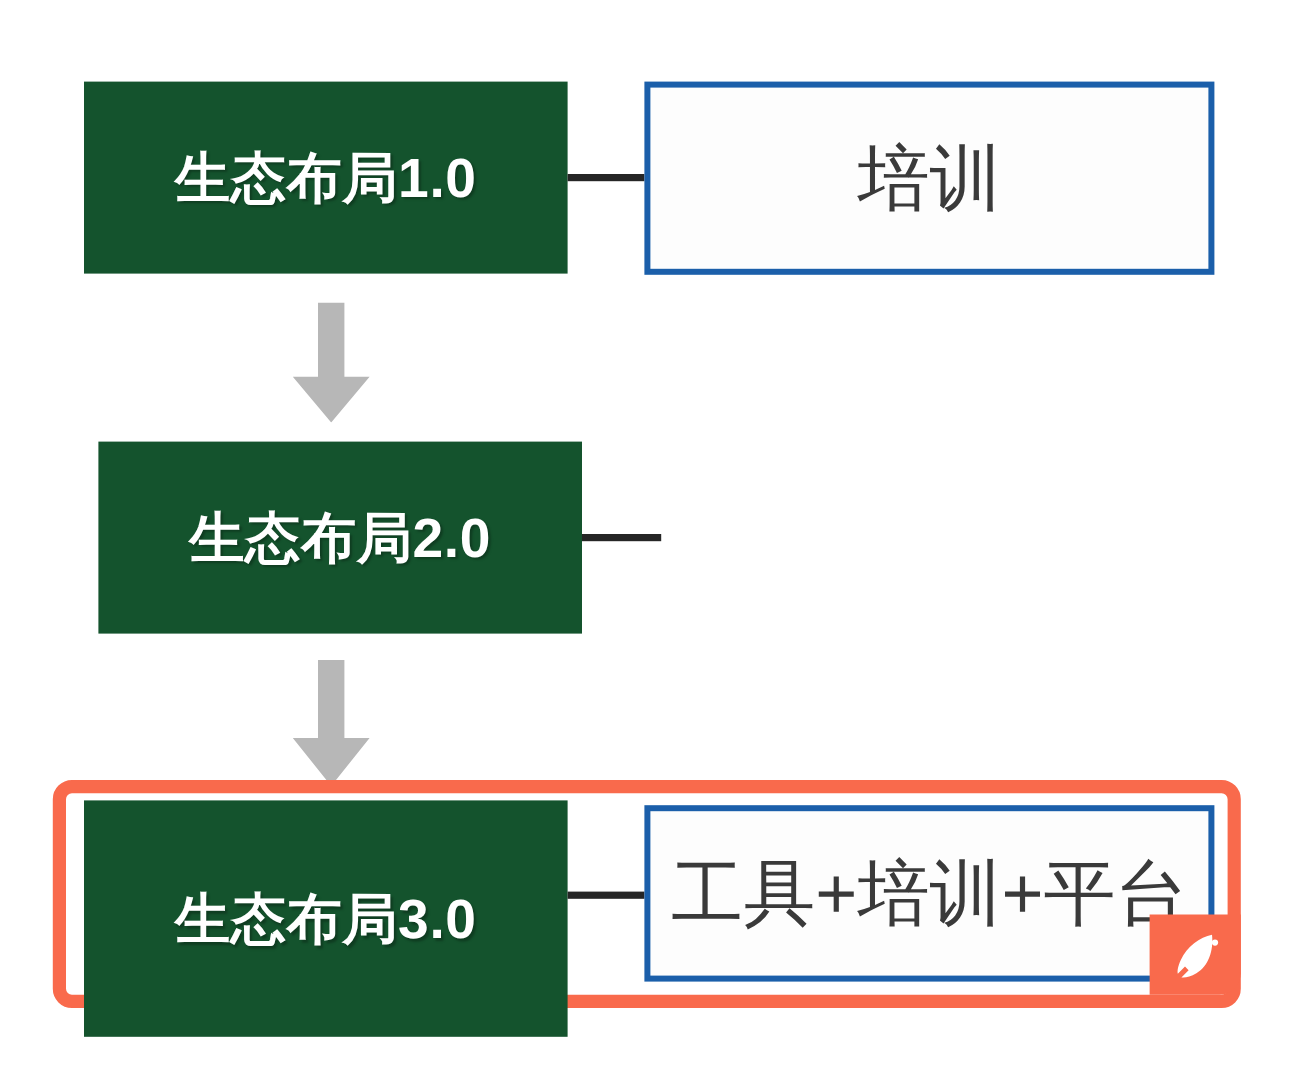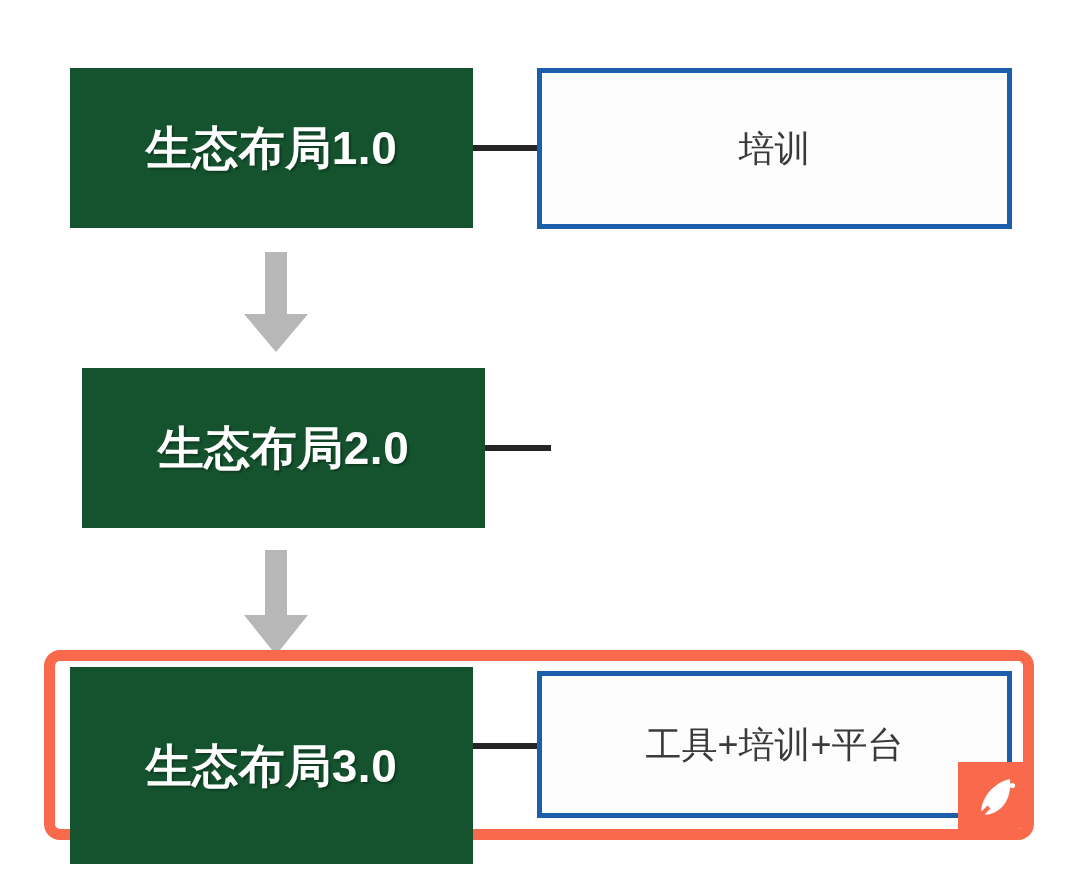--- a/index.html
+++ b/index.html
@@ -49,21 +49,21 @@
     position: absolute;
     background: #fdfdfd;
     border: 5px solid #1b5faa;
     display: flex;
     align-items: center;
     justify-content: center;
     box-sizing: border-box;
   }
   .detail-label {
     color: #3a3a3a;
-    font-size: 36px;
+    font-size: 60px;
     font-weight: 400;
     line-height: 1;
     white-space: nowrap;
   }
 
   
   .connector {
     position: absolute;
     height: 6px;
     background: #262626;

